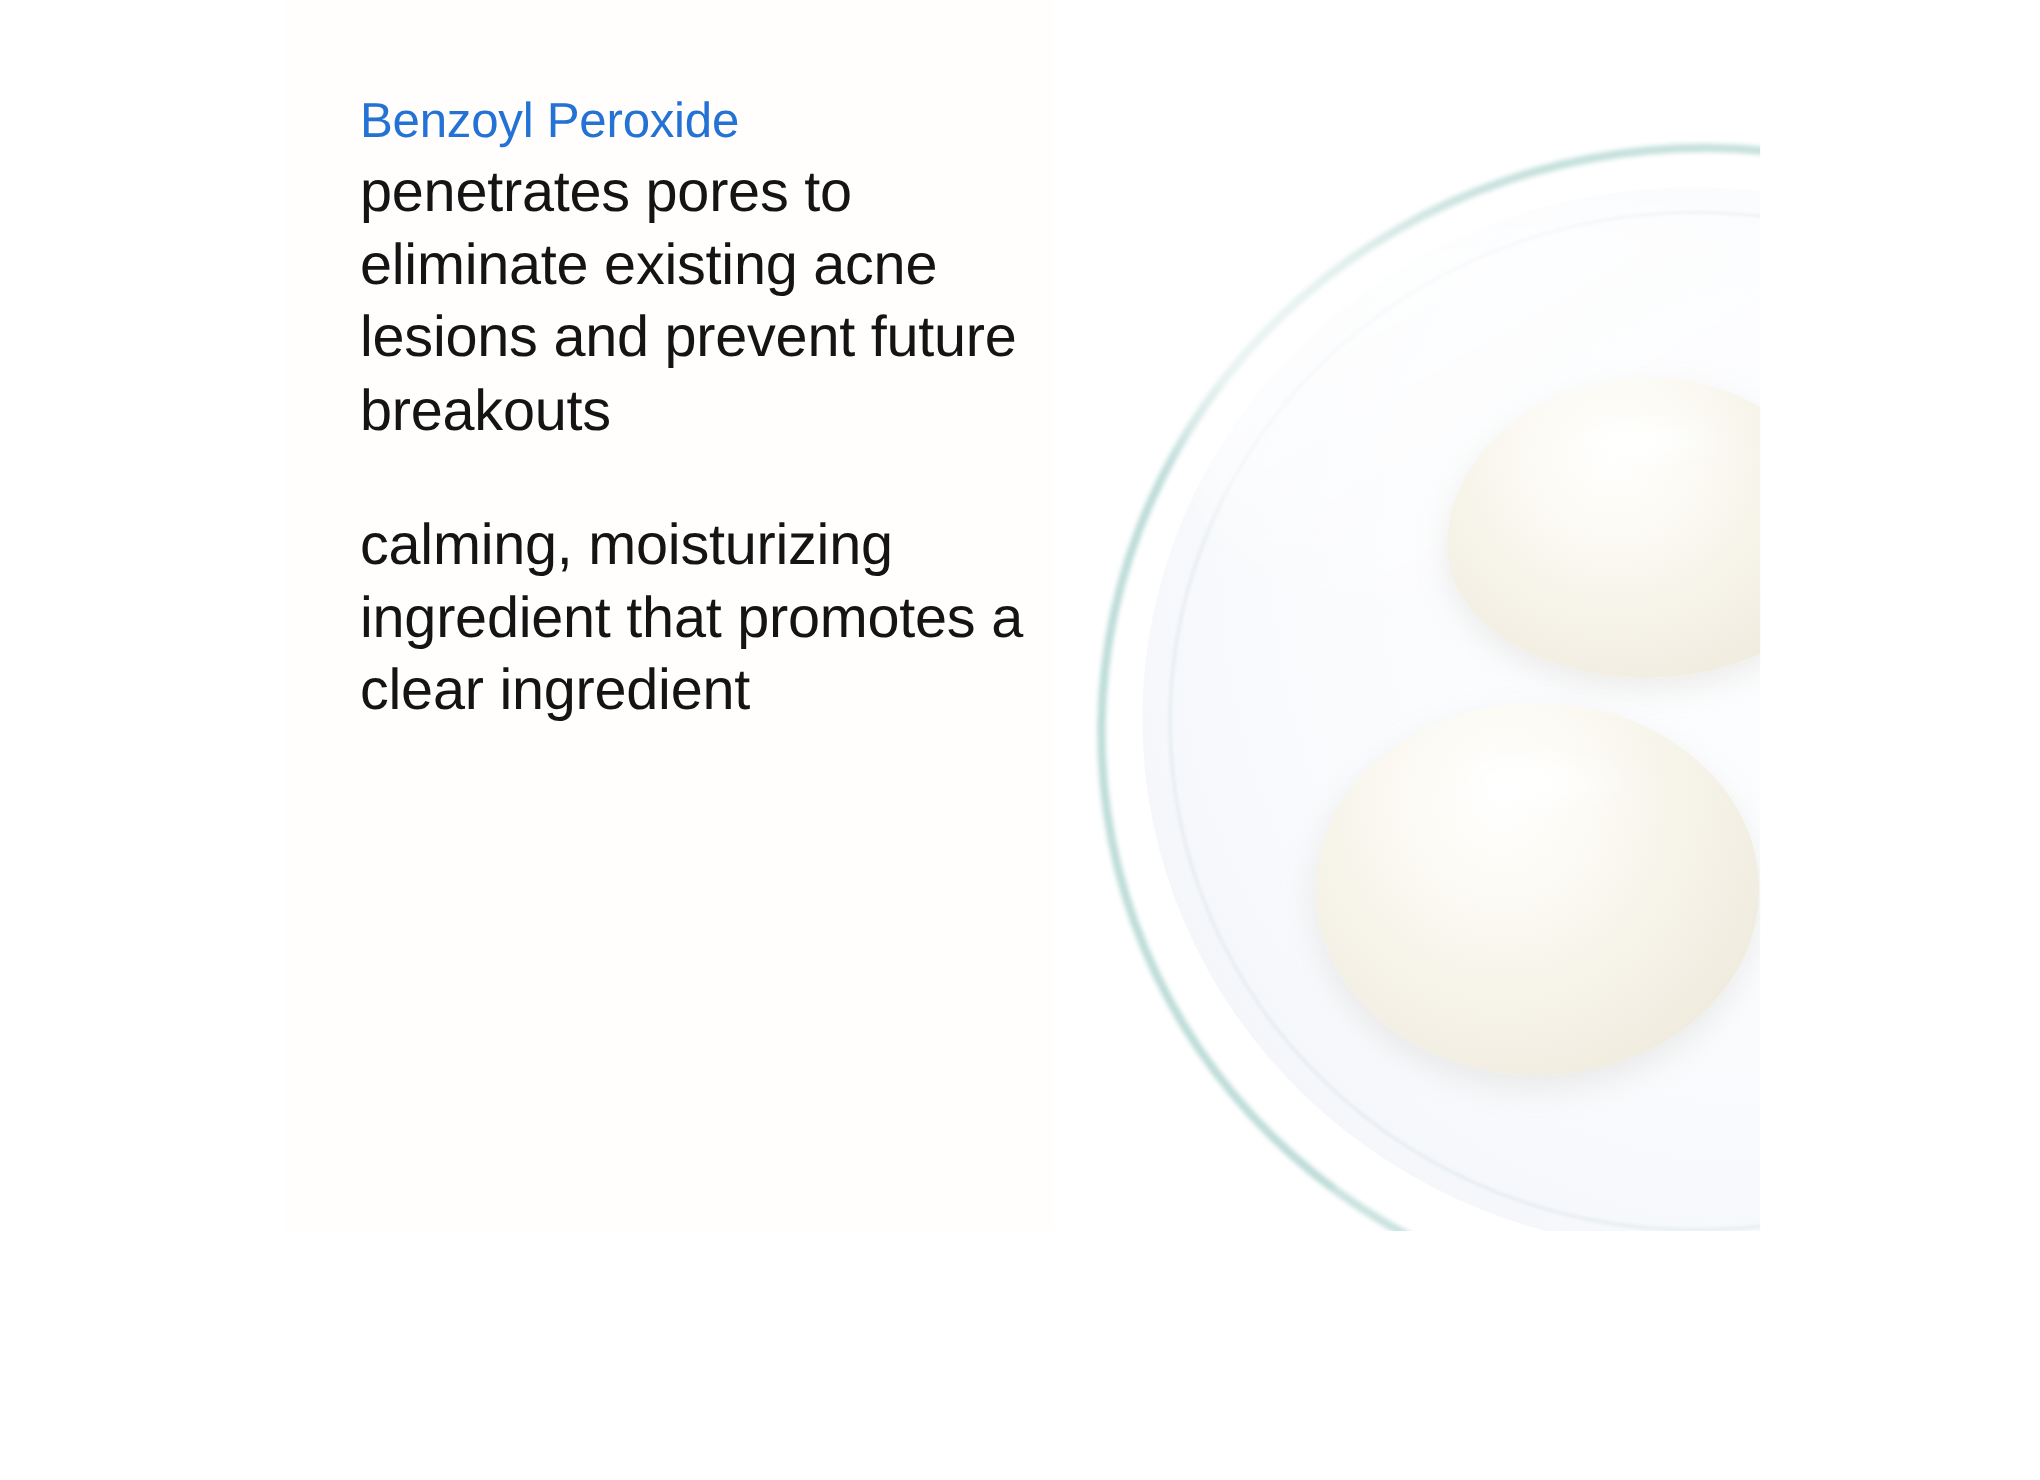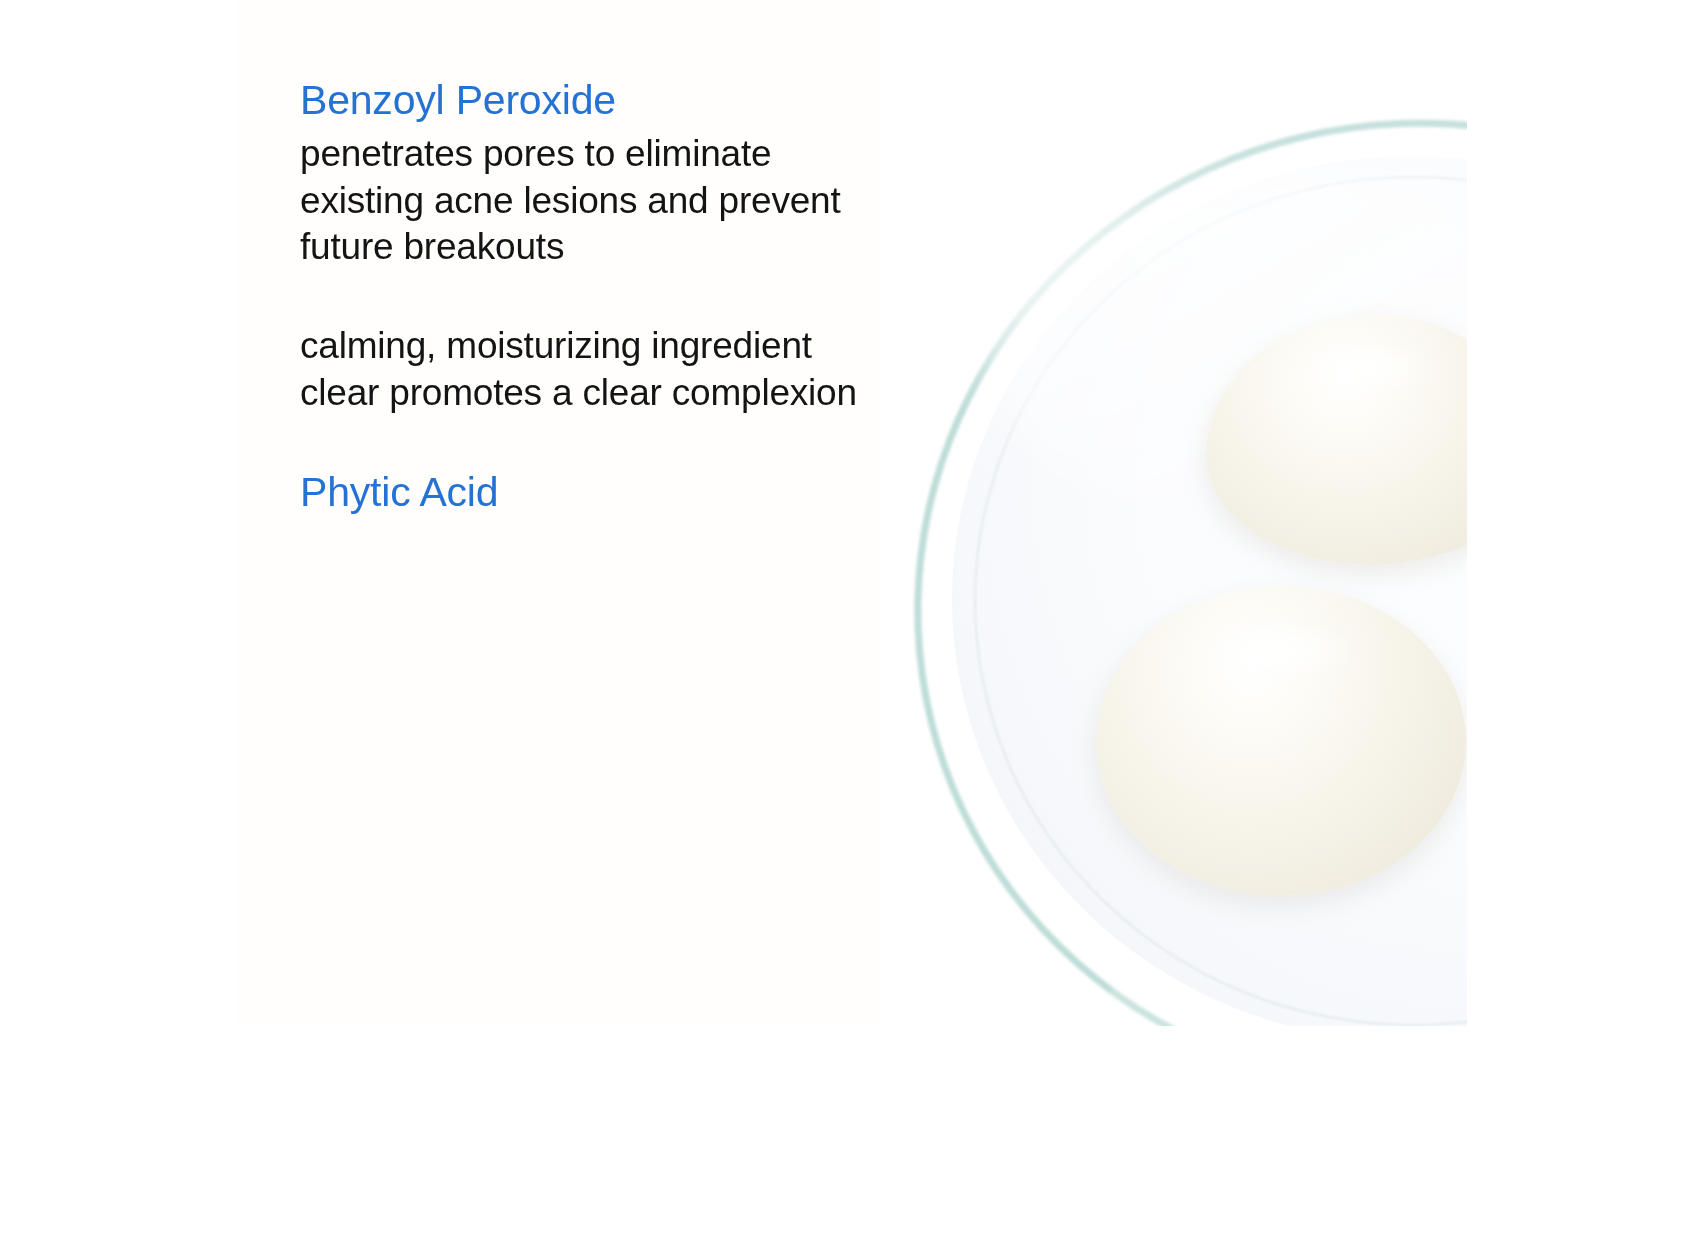--- a/index.html
+++ b/index.html
@@ -39,21 +39,21 @@
 
   .ing-name {
     font-size: 41px;
     line-height: 1.2;
     font-weight: 400;
     letter-spacing: -0.2px;
     margin: 0 0 6px 0;
     white-space: nowrap;
   }
   .ing-desc {
-    font-size: 37px;
+    font-size: 48px;
     line-height: 1.26;
     font-weight: 400;
     letter-spacing: -0.2px;
     color: #141414;
     margin: 0;
   }
 
   
   #photo {
     position: absolute;
@@ -222,25 +222,24 @@
   <div id="panel"></div>
 
   <div id="copy">
 
     <div class="block">
       <div class="ing-name" style="color: rgb(35, 114, 212);">Benzoyl Peroxide</div>
       <div class="ing-desc" style="color: rgb(20, 20, 20);">penetrates pores to eliminate existing acne lesions and prevent future breakouts</div>
     </div>
 
     <div class="block">
-      <div class="ing-desc" style="color: rgb(20, 20, 20);">calming, moisturizing ingredient clear promotes a clear complexion</div>
+      <div class="ing-desc" style="color: rgb(20, 20, 20);">calming, moisturizing ingredient that promotes a clear ingredient</div>
     </div>
 
     <div class="block">
-      <div class="ing-name" style="color: rgb(35, 114, 212);">Phytic Acid</div>
     </div>
 
   </div>
 
   <div id="photo">
     <div id="photo-inner">
       <div class="dish-rim"></div>
       <div class="dish-rim2"></div>
       <div class="rim-tint"></div>
       <div class="dish-face"></div>

